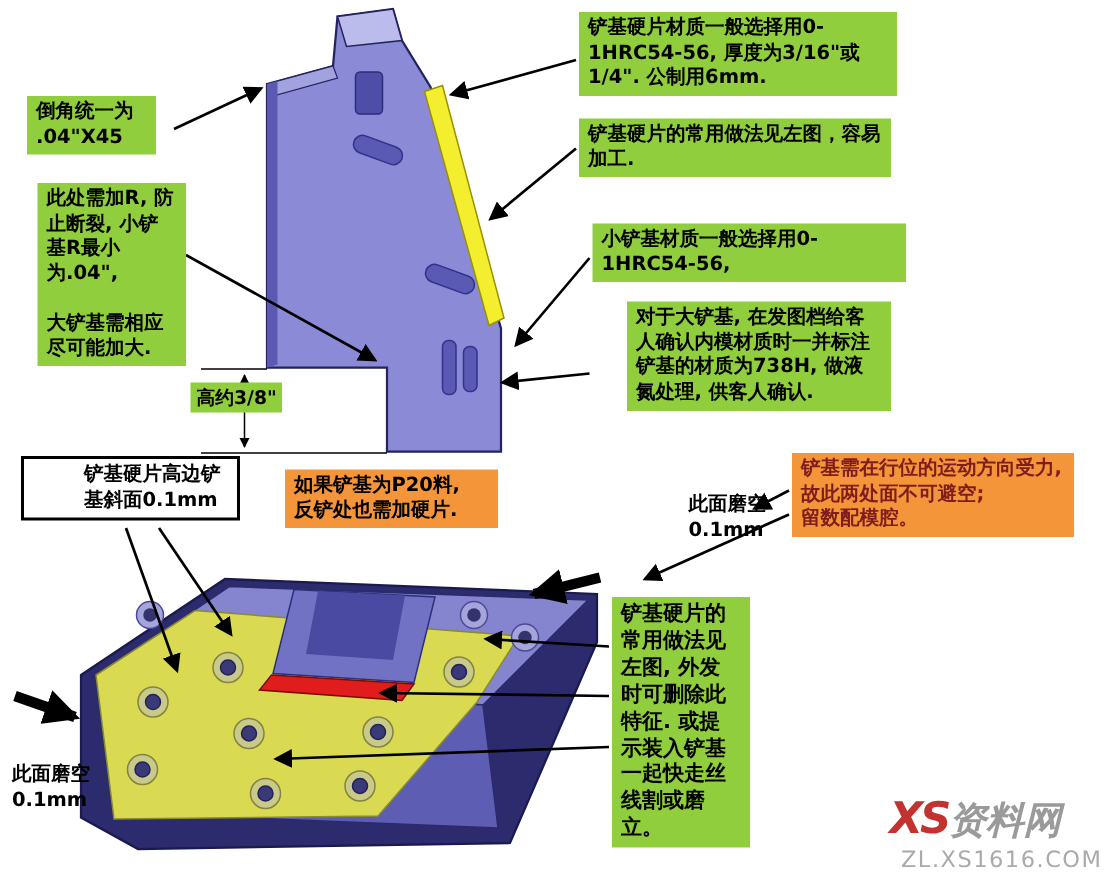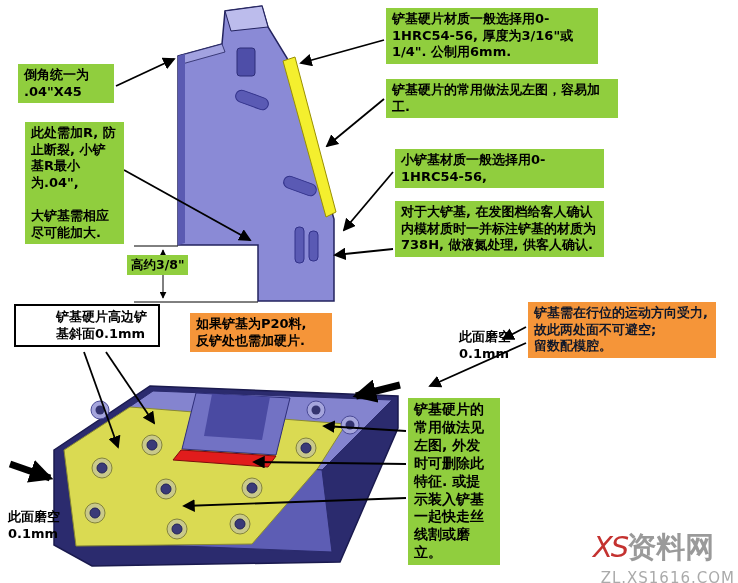--- a/index.html
+++ b/index.html
@@ -5,26 +5,26 @@
   html,body{margin:0;padding:0;background:#ffffff;}
   .stage{position:relative;width:738px;height:583px;background:#ffffff;overflow:hidden;
          font-family:"DejaVu Sans",sans-serif;}
   .stage svg{position:absolute;left:0;top:0;}
   .note{position:absolute;box-sizing:border-box;font-weight:700;font-size:13px;line-height:1.28;
         color:#000;padding:3px 6px;white-space:pre-line;}
   .green{background:#90CE3E;}
   .orange{background:#F59539;}
   .whitebox{background:#ffffff;border:2px solid #000;padding-left:40px;}
   .plain{background:transparent;padding:0;}
-  .magenta{color:#0f172a;}
+  .magenta{color:#7f1d1d;}
   .dimlabel{font-size:12.5px;padding:2px 4px;}
   .watermark{position:absolute;left:593px;top:528px;width:142px;color:#999;}
   .wm-row{display:flex;align-items:baseline;}
-  .wm-logo{color:#C43230;font-style:italic;font-weight:400;font-size:29px;letter-spacing:-2px;}
-  .wm-name{color:#9a9a9a;font-weight:700;font-size:29px;}
+  .wm-logo{color:#C43230;font-style:italic;font-weight:700;font-size:29px;letter-spacing:-2px;}
+  .wm-name{color:#9a9a9a;font-weight:700;font-size:25px;font-style:italic;}
   .wm-url{font-size:15px;color:#aaaaaa;letter-spacing:1px;margin-top:1px;text-align:right;}
 </style>
 </head>
 <body>
 
 <div class="stage">
 
   <svg width="738" height="583" viewBox="0 0 738 583">
     <defs>
       <marker id="arr" viewBox="0 0 10 10" refX="8.5" refY="5" markerWidth="7" markerHeight="7" orient="auto-start-reverse">
@@ -138,32 +138,32 @@
       <line x1="526" y1="343" x2="430" y2="386" marker-end="url(#arr)"></line>
     </g>
     <g stroke="#000" stroke-width="7" fill="none">
       <line x1="10" y1="464" x2="50" y2="478" marker-end="url(#arrB)"></line>
       <line x1="400" y1="385" x2="356" y2="396" marker-end="url(#arrB)"></line>
     </g>
   </svg>
 
   <div class="note green" style="left:386px;top:8px;width:212px">铲基硬片材质一般选择用0-1HRC54-56, 厚度为3/16"或1/4". 公制用6mm.</div>
 
-  <div class="note green" style="left:386px;top:79px;width:232px">铲基硬片的常用做法见左图，容易加工.</div>
+  <div class="note green" style="left:386px;top:79px;width:208px">铲基硬片的常用做法见左图，容易加工.</div>
 
-  <div class="note green" style="left:18px;top:64px;width:96px">倒角统一为
+  <div class="note green" style="left:18px;top:64px;width:86px">倒角统一为
 .04"X45</div>
 
   <div class="note green" style="left:25px;top:122px;width:99px">此处需加R, 防止断裂, 小铲基R最小为.04",
 
 大铲基需相应尽可能加大.</div>
 
   <div class="note green" style="left:395px;top:149px;width:209px">小铲基材质一般选择用0-1HRC54-56,</div>
 
-  <div class="note green" style="left:395px;top:201px;width:209px">对于大铲基, 在发图档给客人确认内模材质时一并标注铲基的材质为738H, 做液氮处理, 供客人确认.</div>
+  <div class="note green" style="left:418px;top:201px;width:176px">对于大铲基, 在发图档给客人确认内模材质时一并标注铲基的材质为738H, 做液氮处理, 供客人确认.</div>
 
   <div class="note green dimlabel" style="left:127px;top:255px">高约3/8"</div>
 
   <div class="note orange" style="left:190px;top:313px;width:142px">如果铲基为P20料,
 反铲处也需加硬片.</div>
 
   <div class="note orange magenta" style="left:528px;top:302px;width:188px">铲基需在行位的运动方向受力, 故此两处面不可避空;
 留数配模腔。</div>
 
   <div class="note plain" style="left:459px;top:329px">此面磨空

